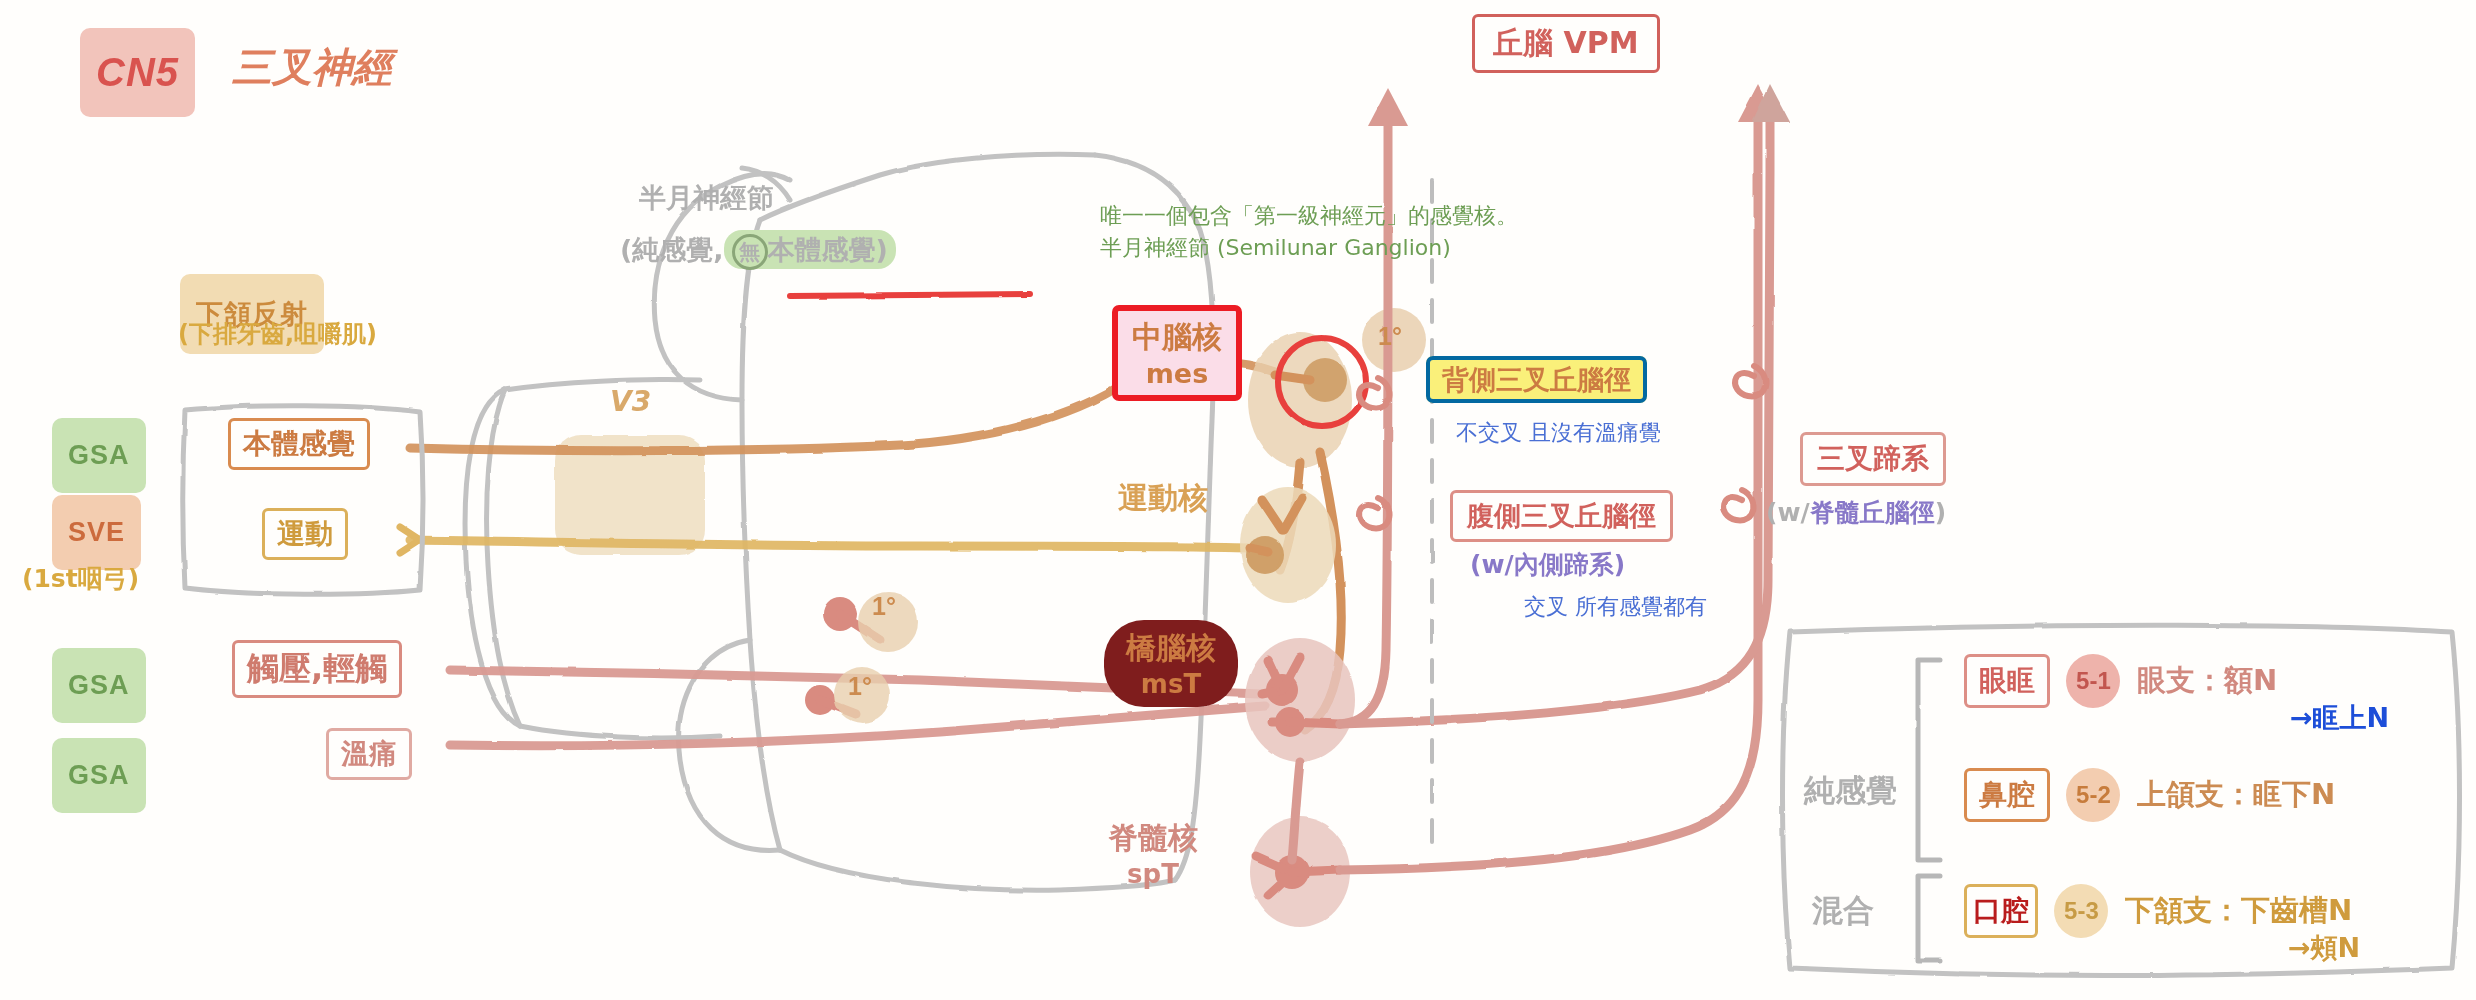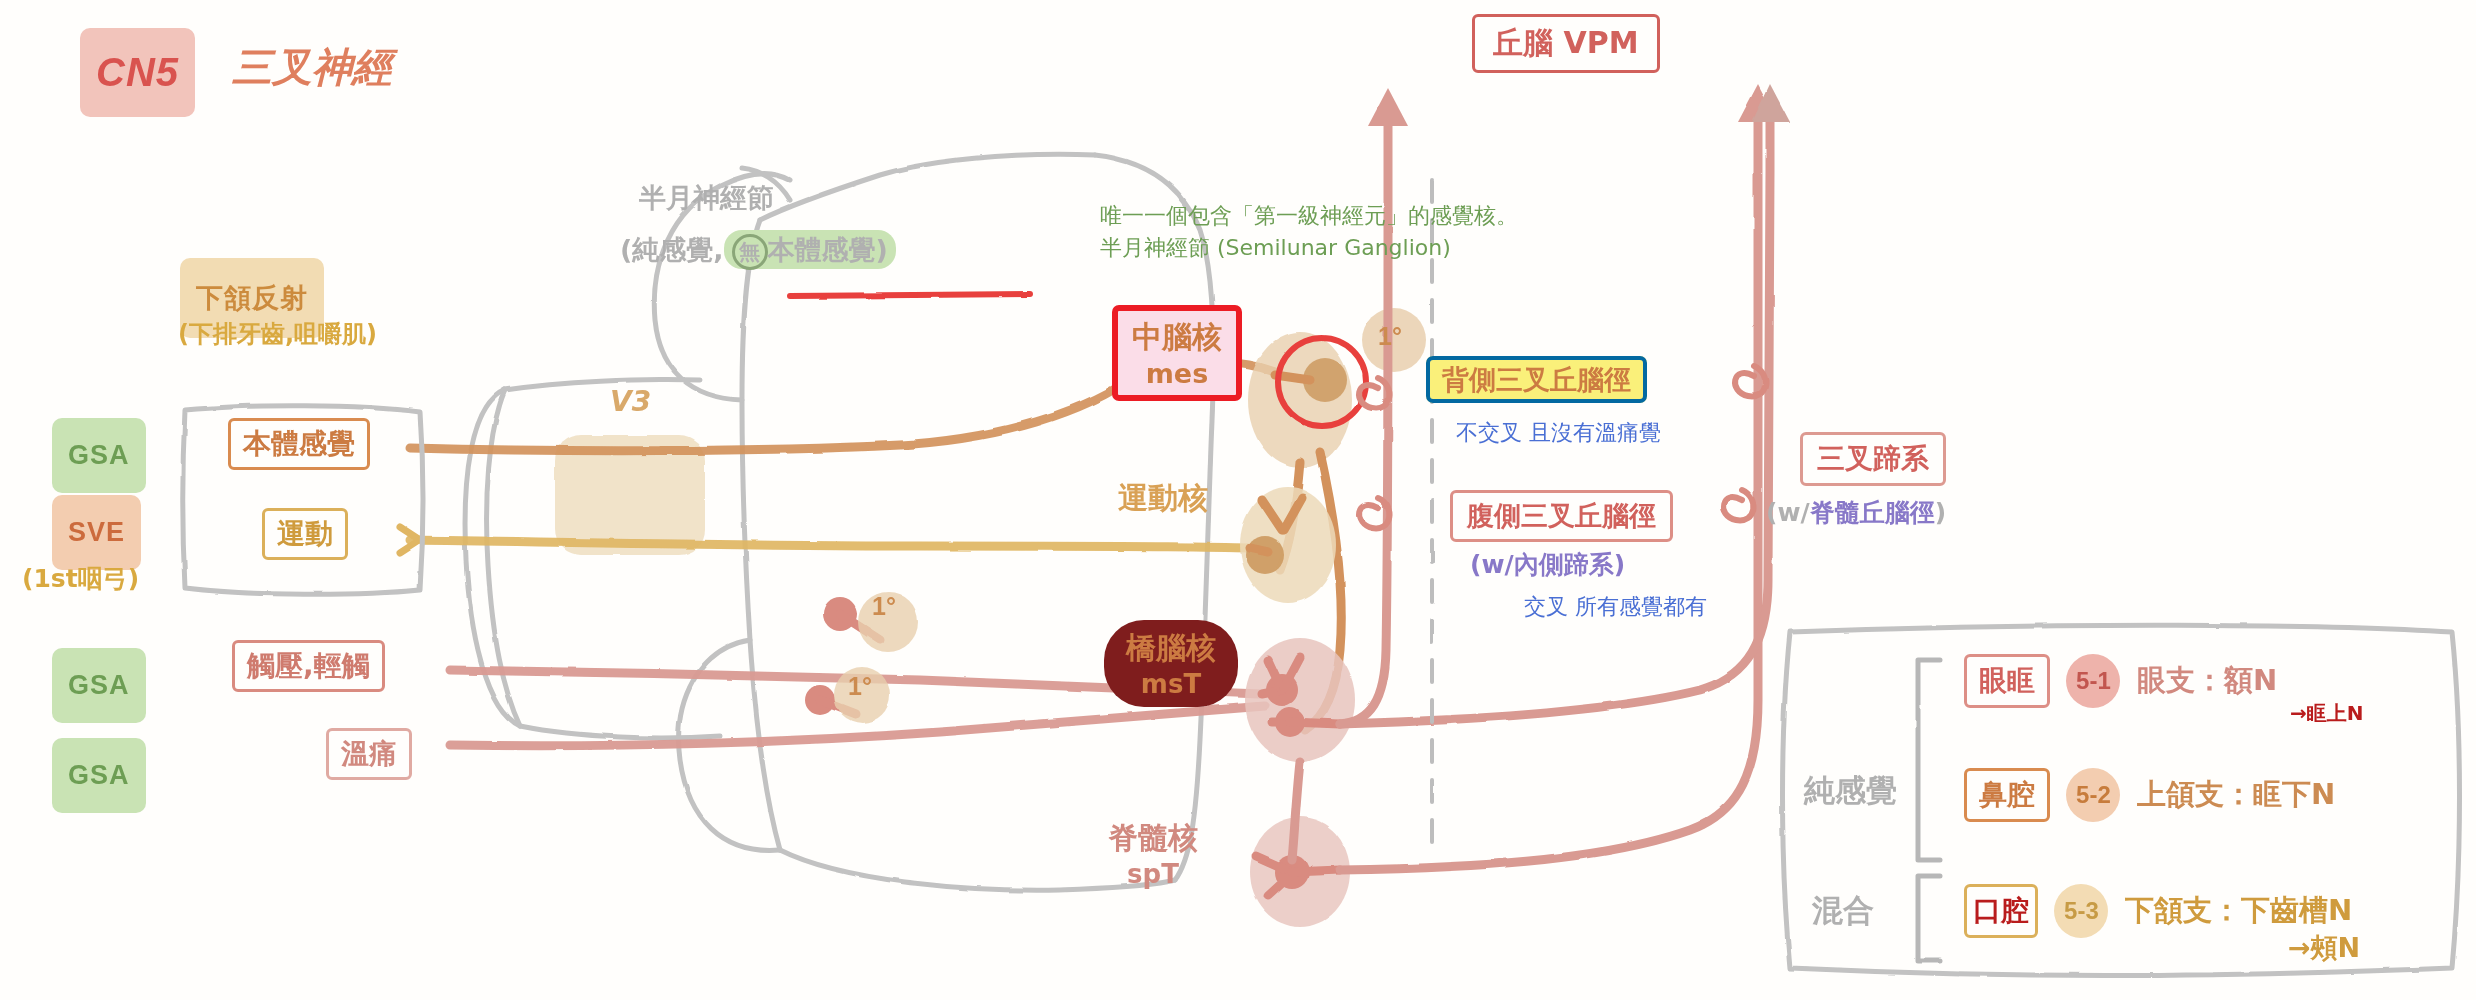--- a/index.html
+++ b/index.html
@@ -195,21 +195,21 @@
 
   </g>
 </svg>
 
 <div class="abs" style="left:80px;top:28px;">
   <span class="chip f-title c-red" style="background:#f2c4bb;">CN5</span>
 </div>
 <div class="abs f-title f-cjk c-salmon nw" style="left:232px;top:40px;color:#df7f5e;">三叉神經</div>
 
 <div class="abs" style="left:180px;top:258px;">
-  <span class="chip f-cjk nw" style="background:#f2dcb3;color:#cc8b3d;font-size:27px;">下頷反射</span>
+  <span class="chip f-cjk nw" style="background:#f2dcb3;color:#cc8b3d;font-size:27px;margin-top:16px;">下頷反射</span>
 </div>
 <div class="abs f-cjk c-yellow nw" style="left:178px;top:318px;font-size:24px;font-weight:700;">(下排牙齒,咀嚼肌)</div>
 
 <div class="abs" style="left:52px;top:418px;">
   <span class="chip c-green" style="background:#c9e3b4;font-size:27px;">GSA</span>
 </div>
 <div class="abs" style="left:52px;top:495px;">
   <span class="chip" style="background:#f3cdb0;color:#cc6b3d;font-size:27px;">SVE</span>
 </div>
 <div class="abs f-cjk c-yellow nw" style="left:22px;top:562px;font-size:25px;font-weight:700;">(1st咽弓)</div>
@@ -220,21 +220,21 @@
   <span class="chip c-green" style="background:#c9e3b4;font-size:27px;">GSA</span>
 </div>
 
 <div class="abs" style="left:228px;top:418px;">
   <span class="boxed f-cjk nw" style="border-color:#d98b4f;color:#cc7b42;font-size:28px;">本體感覺</span>
 </div>
 <div class="abs" style="left:262px;top:508px;">
   <span class="boxed f-cjk nw" style="border-color:#dbb05a;color:#cf9b3d;font-size:28px;">運動</span>
 </div>
 <div class="abs" style="left:232px;top:640px;">
-  <span class="boxed f-cjk nw" style="border-color:#d98b80;color:#cf7b6e;font-size:28px;">觸壓,輕觸</span>
+  <span class="boxed f-cjk nw" style="border-color:#d98b80;color:#cf7b6e;font-size:32px;">觸壓,輕觸</span>
 </div>
 <div class="abs" style="left:326px;top:728px;">
   <span class="boxed f-cjk nw" style="border-color:#e0aaa2;color:#d1897f;font-size:28px;">溫痛</span>
 </div>
 
 <div class="abs f-cjk c-grey nw" style="left:639px;top:180px;font-size:27px;font-weight:700;">半月神經節</div>
 <div class="abs nw" style="left:620px;top:232px;font-size:27px;font-weight:700;">
   <span class="f-cjk c-grey">(純感覺,</span><span class="hl f-cjk c-grey" style="background:#c9e3b4;padding:4px 8px;"><span style="display:inline-block;border:3px solid #8aa678;border-radius:50%;width:30px;height:30px;line-height:30px;text-align:center;font-size:21px;vertical-align:middle;">無</span><span>本體感覺</span><span>)</span></span>
 </div>
 
@@ -294,21 +294,21 @@
 </div>
 
 <div class="abs f-cjk c-grey nw" style="left:1804px;top:770px;font-size:31px;font-weight:700;">純感覺</div>
 <div class="abs f-cjk c-grey nw" style="left:1812px;top:890px;font-size:31px;font-weight:700;">混合</div>
 
 <div class="abs" style="left:1964px;top:654px;">
   <span class="boxed f-cjk nw" style="border-color:#dd8f86;color:#d1615c;font-size:28px;padding:5px 12px;vertical-align:middle;">眼眶</span>
   <span style="display:inline-block;background:#eeb3ab;color:#c2564f;border-radius:50%;width:54px;height:54px;line-height:54px;text-align:center;font-size:24px;font-weight:700;margin:0 12px;vertical-align:middle;">5-1</span>
   <span class="f-cjk nw" style="color:#d1897f;font-size:29px;font-weight:700;vertical-align:middle;">眼支：額N</span>
 </div>
-<div class="abs f-cjk nw" style="left:2290px;top:700px;color:#b91c1c;font-size:20px;font-weight:700;">→眶上N</div>
+<div class="abs f-cjk nw" style="left:2290px;top:700px;color:#1d4ed8;font-size:27px;font-weight:700;">→眶上N</div>
 
 <div class="abs" style="left:1964px;top:768px;">
   <span class="boxed f-cjk nw" style="border-color:#d98b4f;color:#cc7b42;font-size:28px;padding:5px 12px;vertical-align:middle;">鼻腔</span>
   <span style="display:inline-block;background:#f3cdb0;color:#c77c3c;border-radius:50%;width:54px;height:54px;line-height:54px;text-align:center;font-size:24px;font-weight:700;margin:0 12px;vertical-align:middle;">5-2</span>
   <span class="f-cjk nw" style="color:#cc8b52;font-size:29px;font-weight:700;vertical-align:middle;">上頜支：眶下N</span>
 </div>
 
 <div class="abs" style="left:1964px;top:884px;">
   <span class="boxed f-cjk nw" style="border-color:#dbb05a;color:#b91c1c;font-size:28px;padding:5px 6px;vertical-align:middle;">口腔</span>
   <span style="display:inline-block;background:#f3dcb4;color:#c79b45;border-radius:50%;width:54px;height:54px;line-height:54px;text-align:center;font-size:24px;font-weight:700;margin:0 12px;vertical-align:middle;">5-3</span>

